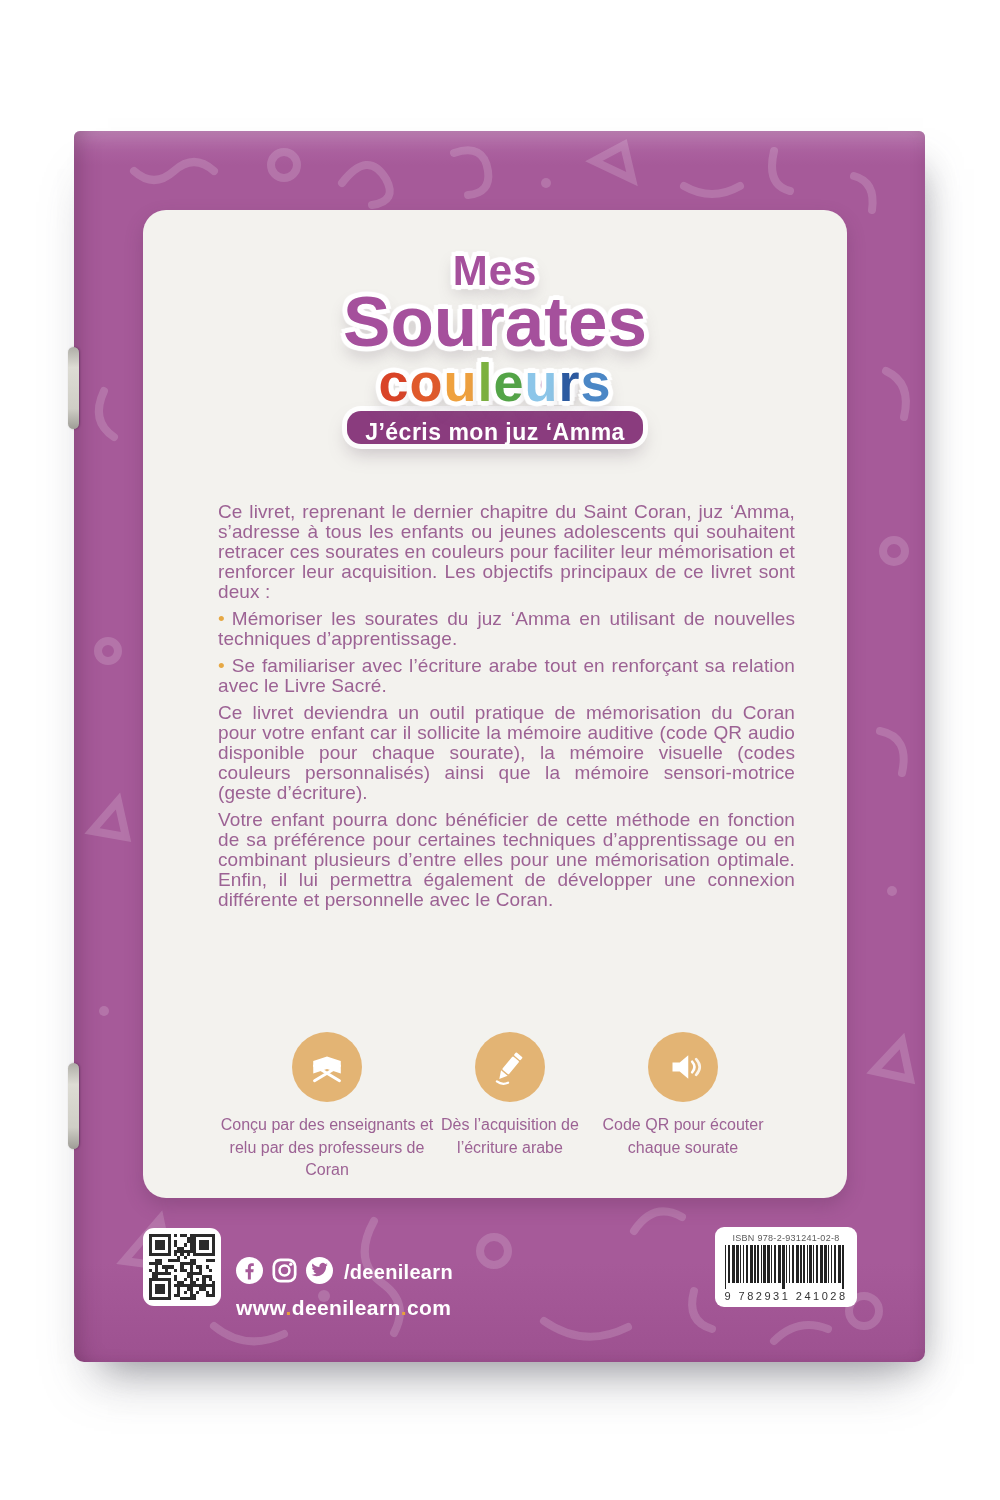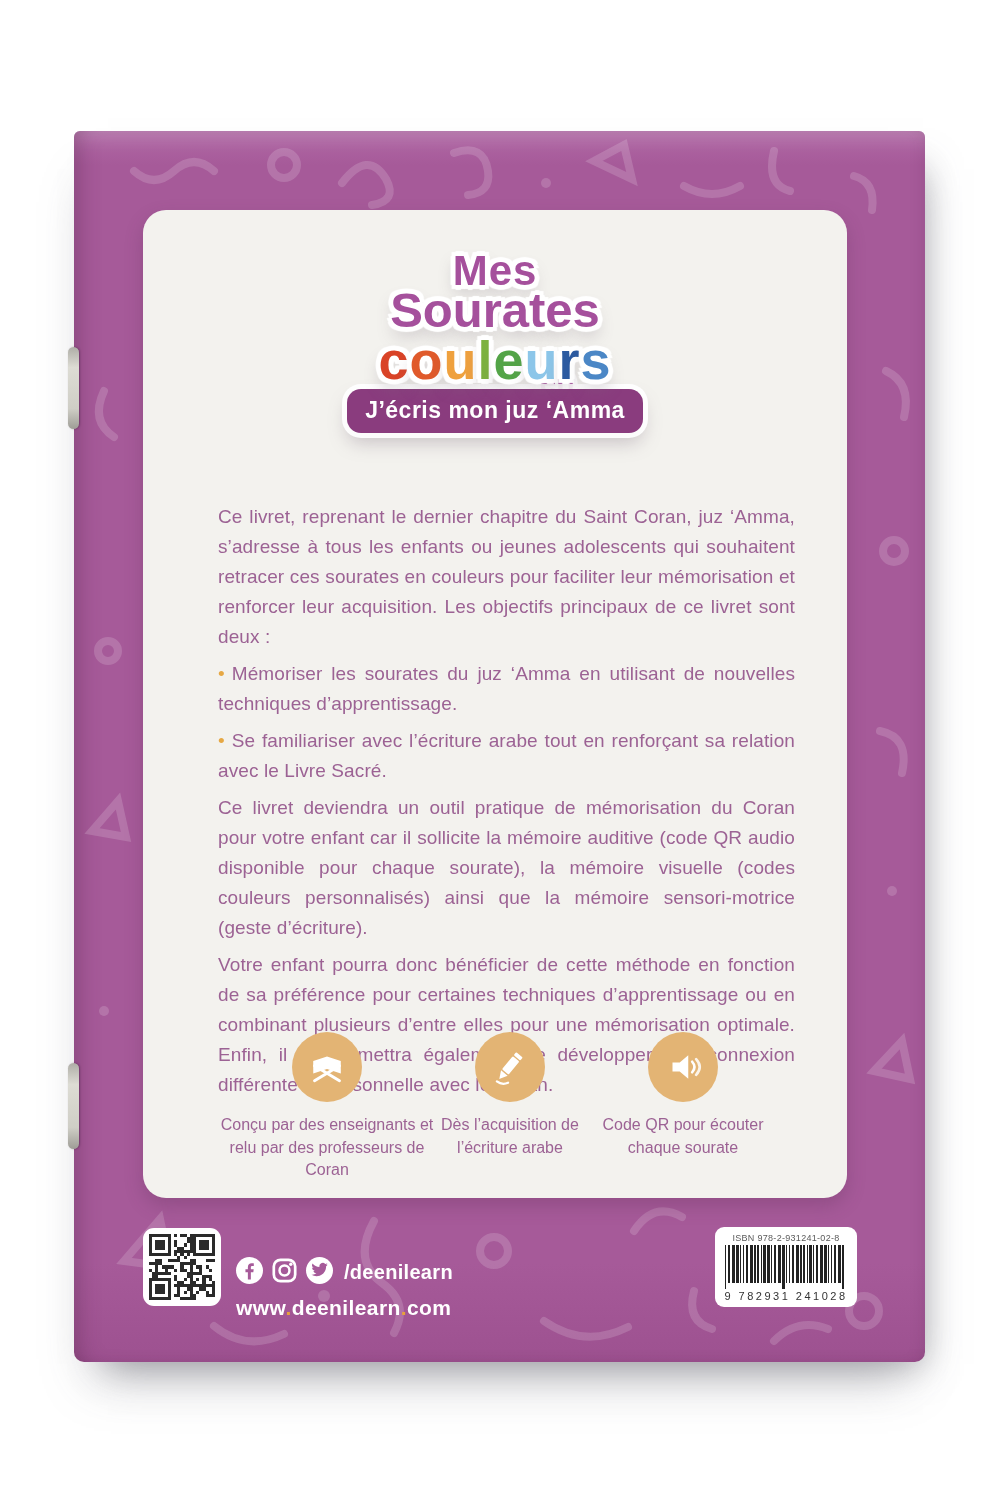--- a/index.html
+++ b/index.html
@@ -40,35 +40,35 @@
   .logo{position:absolute;top:40px;left:0;right:0;text-align:center;line-height:1;}
   .outl{
     text-shadow:
       3px 0 0 #fff,-3px 0 0 #fff,0 3px 0 #fff,0 -3px 0 #fff,
       2.5px 2.5px 0 #fff,-2.5px 2.5px 0 #fff,2.5px -2.5px 0 #fff,-2.5px -2.5px 0 #fff,
       5px 0 1px #fff,-5px 0 1px #fff,0 5px 1px #fff,0 -5px 1px #fff,
       4px 4px 1px #fff,-4px 4px 1px #fff,4px -4px 1px #fff,-4px -4px 1px #fff,
       0 9px 16px rgba(125,110,125,.45);
   }
   .logo-mes{font-weight:bold;font-size:42px;color:#a5509c;letter-spacing:1px;}
-  .logo-sourates{font-weight:bold;font-size:49px;color:#a5509c;margin-top:-6px;letter-spacing:0;}
+  .logo-sourates{font-weight:bold;font-size:71px;color:#a5509c;margin-top:-6px;letter-spacing:0;}
   .logo-en{position:absolute;left:0;top:118px;width:100%;}
   .logo-en span{position:relative;left:62px;font-weight:bold;font-size:30px;color:#a5509c;}
   .logo-couleurs{position:relative;z-index:3;font-weight:bold;font-size:54px;margin-top:-2px;letter-spacing:1px;}
   .banner{
     position:relative;z-index:2;display:inline-block;margin-top:-14px;
     background:#8a3c7e;color:#fff;font-weight:bold;font-size:23px;
-    padding:10px 18px 11px;border-radius:14px;letter-spacing:.5px;
+    padding:10px 18px 0;border-radius:14px;letter-spacing:.5px;
     box-shadow:0 0 0 5px rgba(255,255,255,.92),0 10px 18px rgba(125,110,125,.35);
   }
 
   
   .copy{
     position:absolute;left:75px;top:292px;width:577px;
-    font-size:19px;line-height:30px;color:#9c6294;text-align:justify;
+    font-size:19px;line-height:20px;color:#9c6294;text-align:justify;
     letter-spacing:.1px;
   }
   .copy p{margin:0 0 7px 0;}
   .bullet-dot{color:#e6a844;font-size:19px;margin-right:7px;}
 
   
   .feature{position:absolute;text-align:center;}
   .feature.f1{left:74px;top:822px;width:220px;}
   .feature.f2{left:282px;top:822px;width:170px;}
   .feature.f3{left:440px;top:822px;width:200px;}

